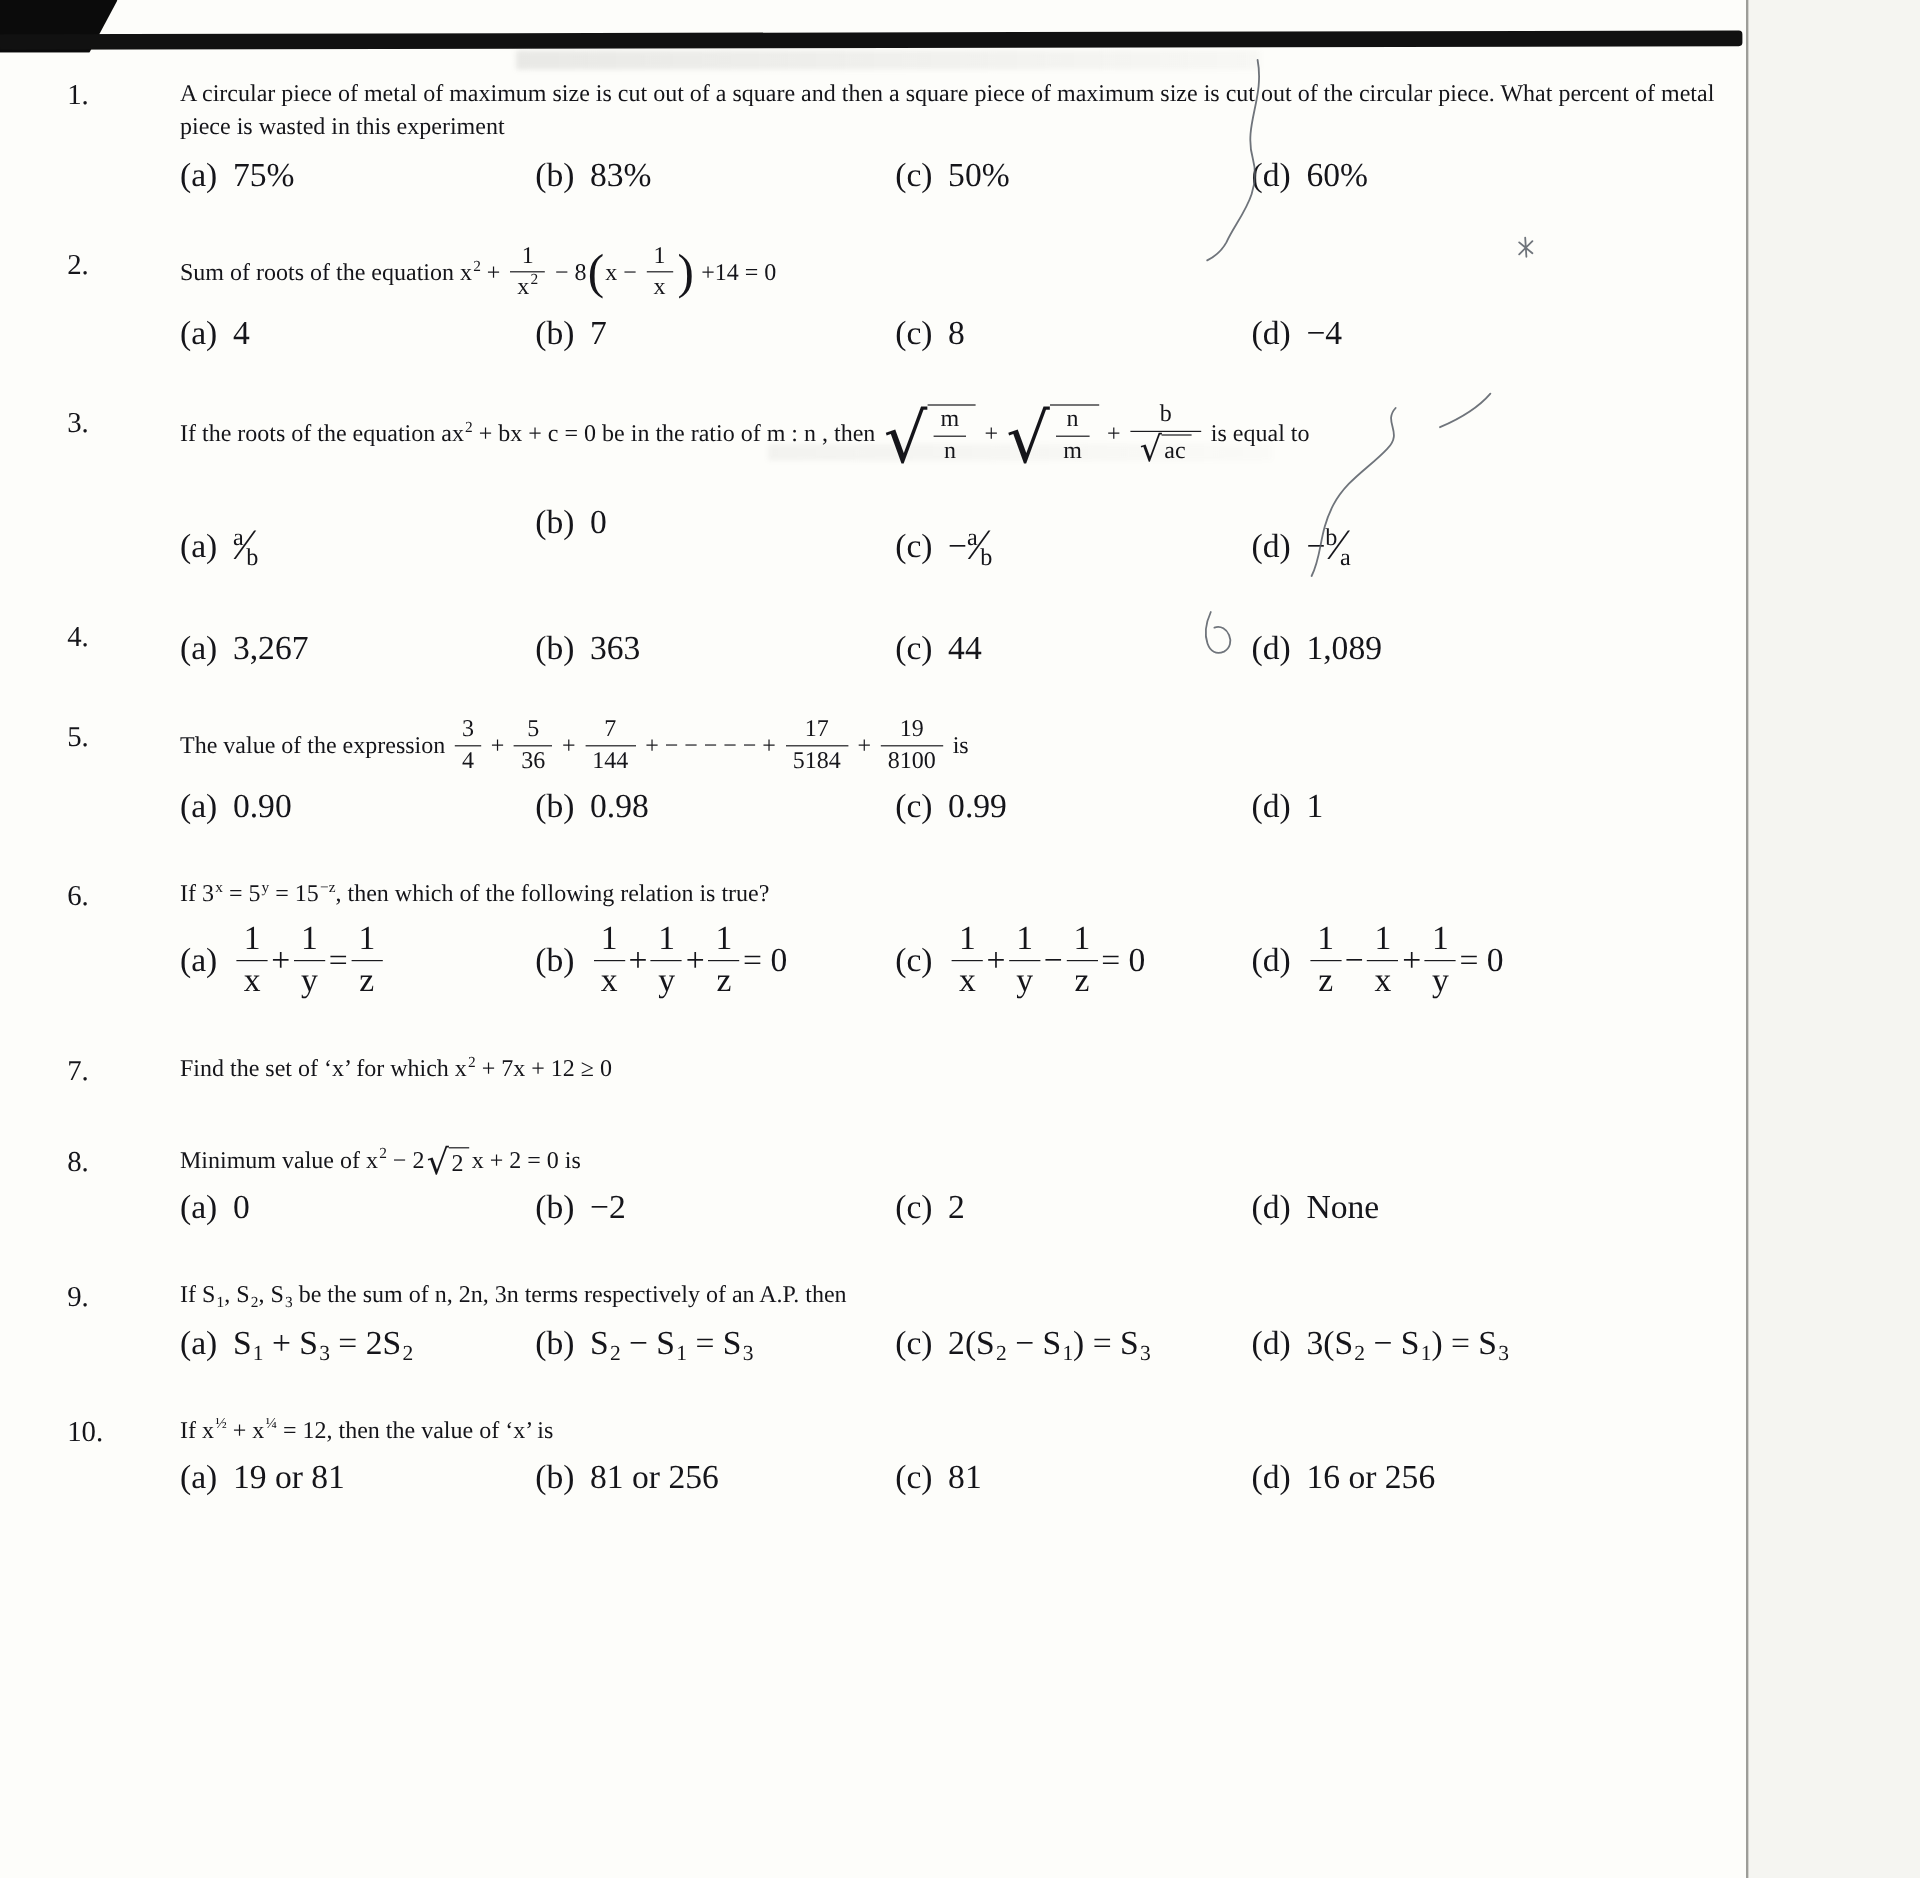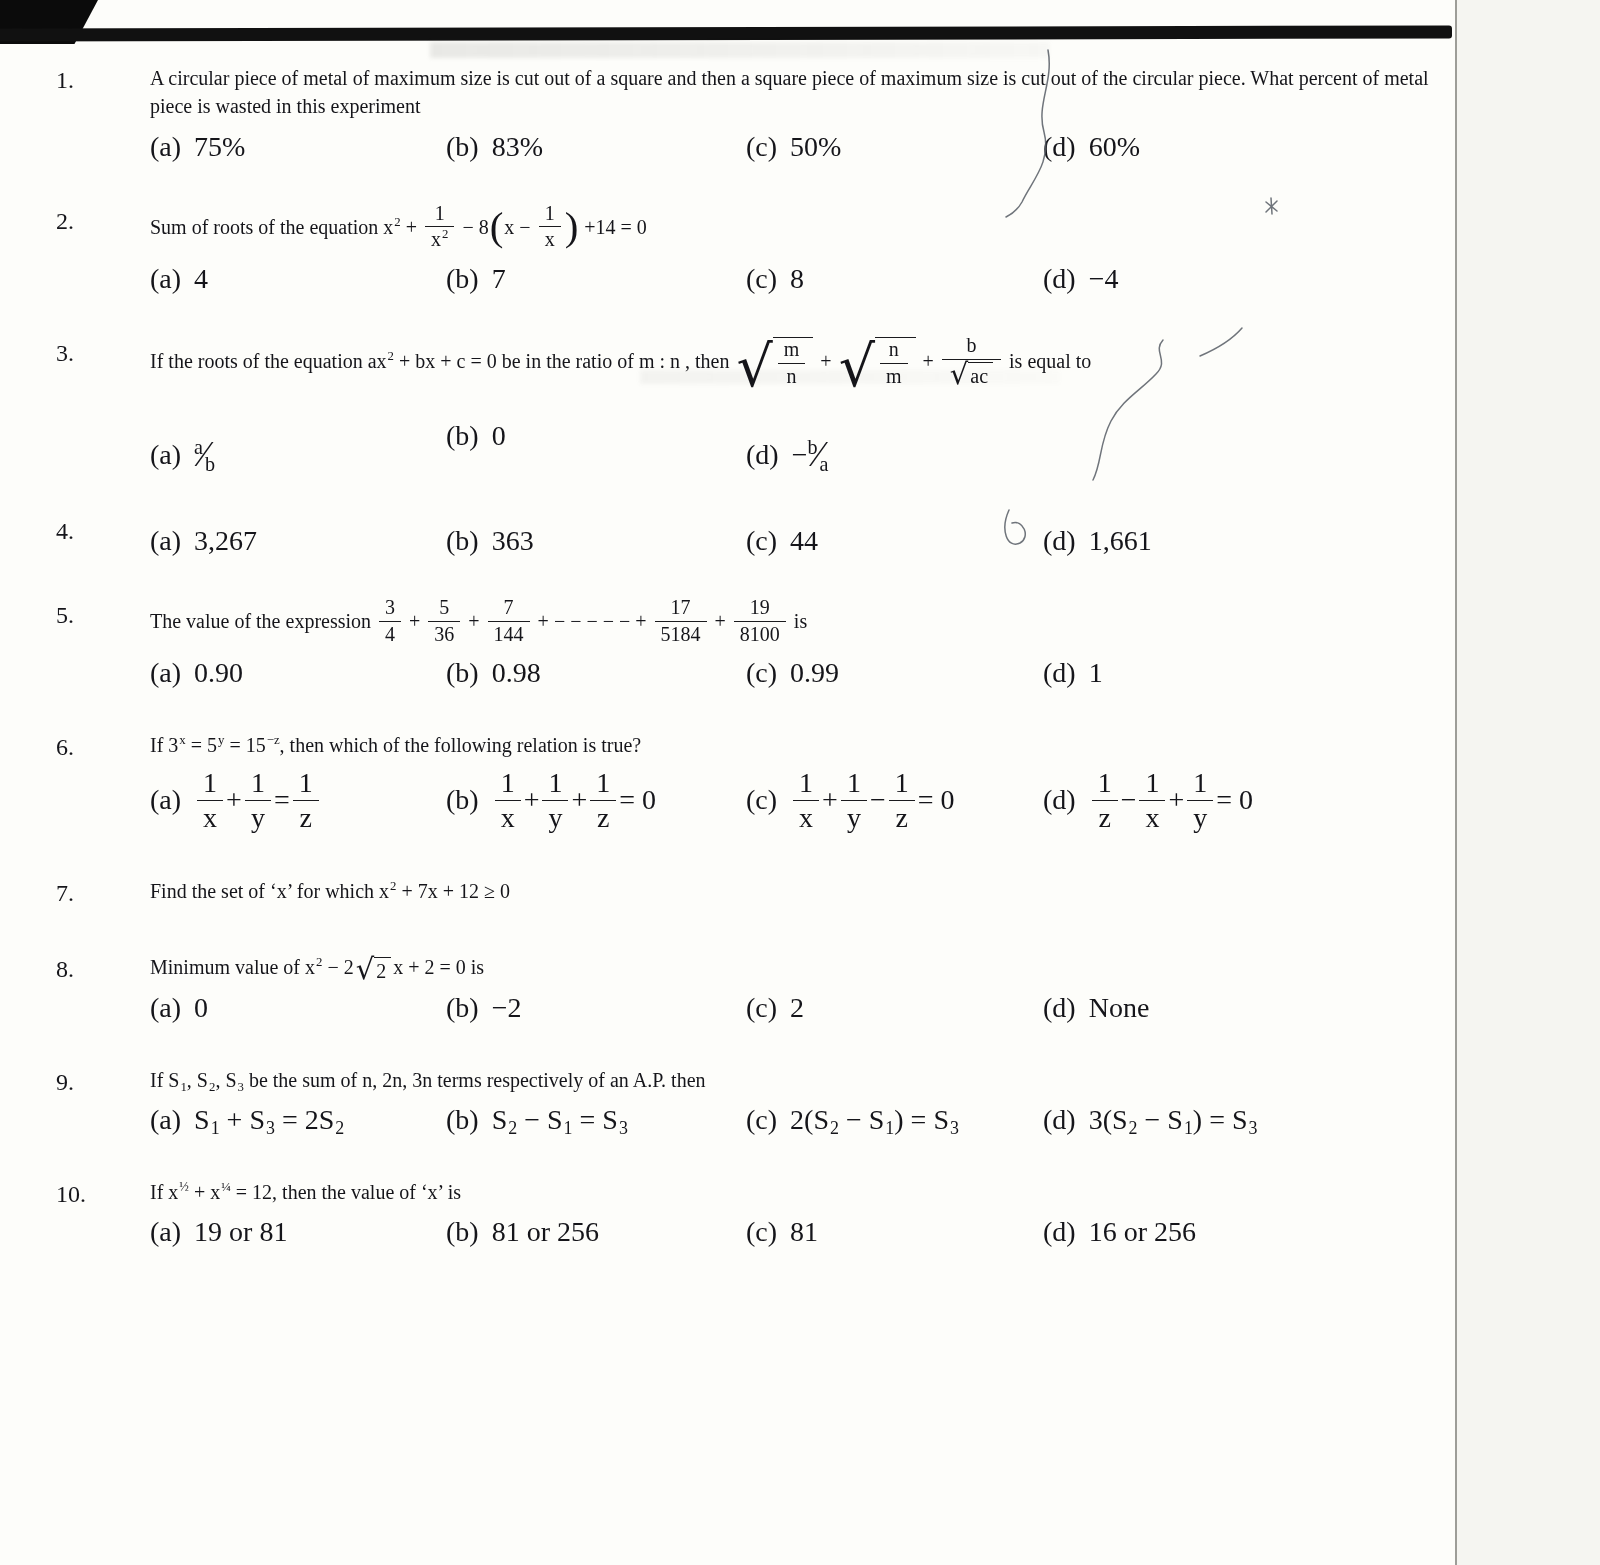--- a/index.html
+++ b/index.html
@@ -106,32 +106,33 @@
             </span> + <span class="sqrt tall">
               <span class="rad">√</span>
               <span class="rcand"><span class="frac"><span class="fnum">n</span><span class="fden">m</span></span></span>
             </span> + <span class="frac"><span class="fnum">b</span><span class="fden"><span class="sqrt">
                   <span class="rad">√</span>
                   <span class="rcand">ac</span>
                 </span></span></span>  is equal to</div>
           <div class="opts">
             <div class="opt"><span class="olabel">(a)</span><span class="ocontent"><span class="sfrac"><span class="sfn">a</span><span class="sfs">⁄</span><span class="sfd">b</span></span></span></div>
             <div class="opt"><span class="olabel">(b)</span><span class="ocontent">0</span></div>
+            <div class="opt"><span class="olabel">(c)</span><span class="ocontent">−<span class="sfrac"><span class="sfn">a</span><span class="sfs">⁄</span><span class="sfd">b</span></span></span></div>
             <div class="opt"><span class="olabel">(d)</span><span class="ocontent">−<span class="sfrac"><span class="sfn">b</span><span class="sfs">⁄</span><span class="sfd">a</span></span></span></div>
           </div>
         </div>
       </div>
       <div class="q">
         <div class="qnum">4.</div>
         <div class="qbody">
           <div class="opts">
             <div class="opt"><span class="olabel">(a)</span><span class="ocontent">3,267</span></div>
             <div class="opt"><span class="olabel">(b)</span><span class="ocontent">363</span></div>
             <div class="opt"><span class="olabel">(c)</span><span class="ocontent">44</span></div>
-            <div class="opt"><span class="olabel">(d)</span><span class="ocontent">1,661</span></div>
+            <div class="opt"><span class="olabel">(d)</span><span class="ocontent">1,089</span></div>
           </div>
         </div>
       </div>
       <div class="q">
         <div class="qnum">5.</div>
         <div class="qbody">
           <div class="stem">The value of the expression  <span class="frac"><span class="fnum">3</span><span class="fden">4</span></span> + <span class="frac"><span class="fnum">5</span><span class="fden">36</span></span> + <span class="frac"><span class="fnum">7</span><span class="fden">144</span></span> + − − − − − + <span class="frac"><span class="fnum">17</span><span class="fden">5184</span></span> + <span class="frac"><span class="fnum">19</span><span class="fden">8100</span></span> is</div>
           <div class="opts">
             <div class="opt"><span class="olabel">(a)</span><span class="ocontent">0.90</span></div>
             <div class="opt"><span class="olabel">(b)</span><span class="ocontent">0.98</span></div>

